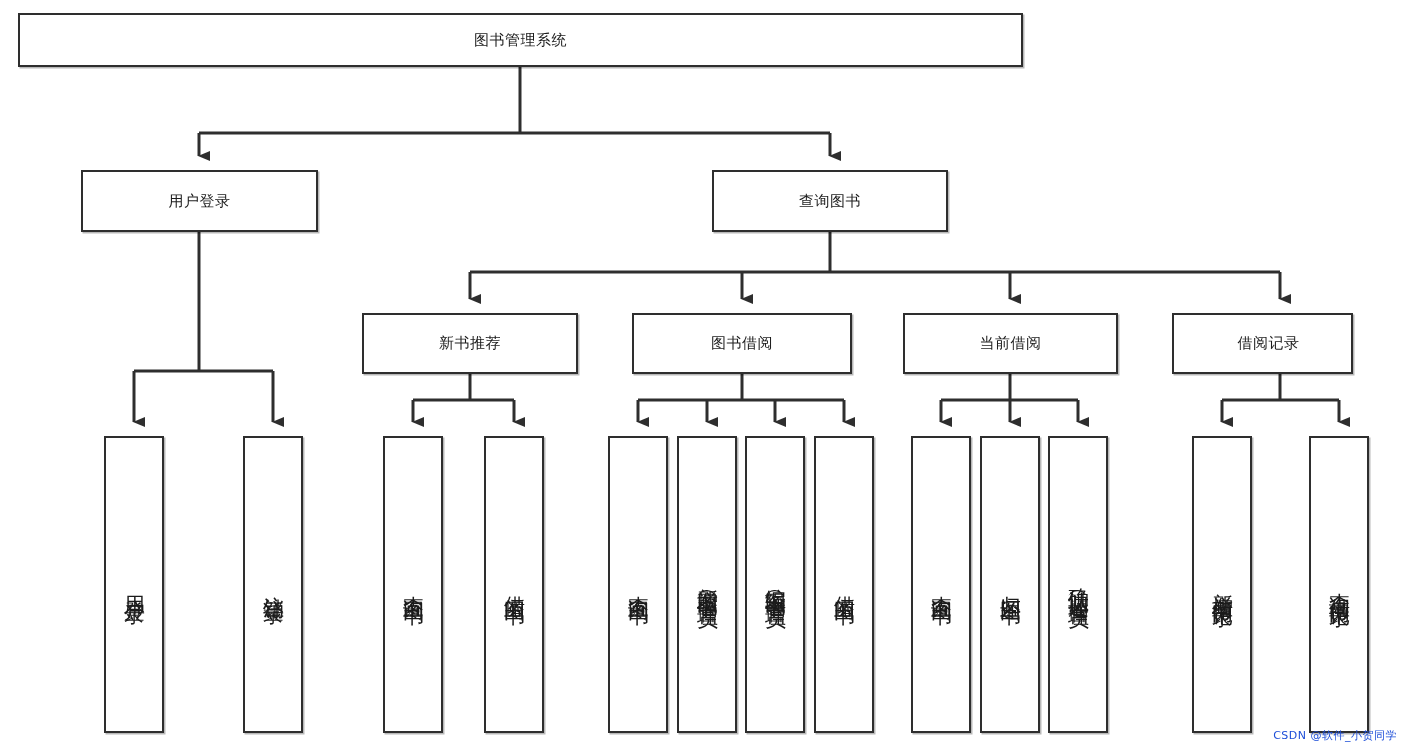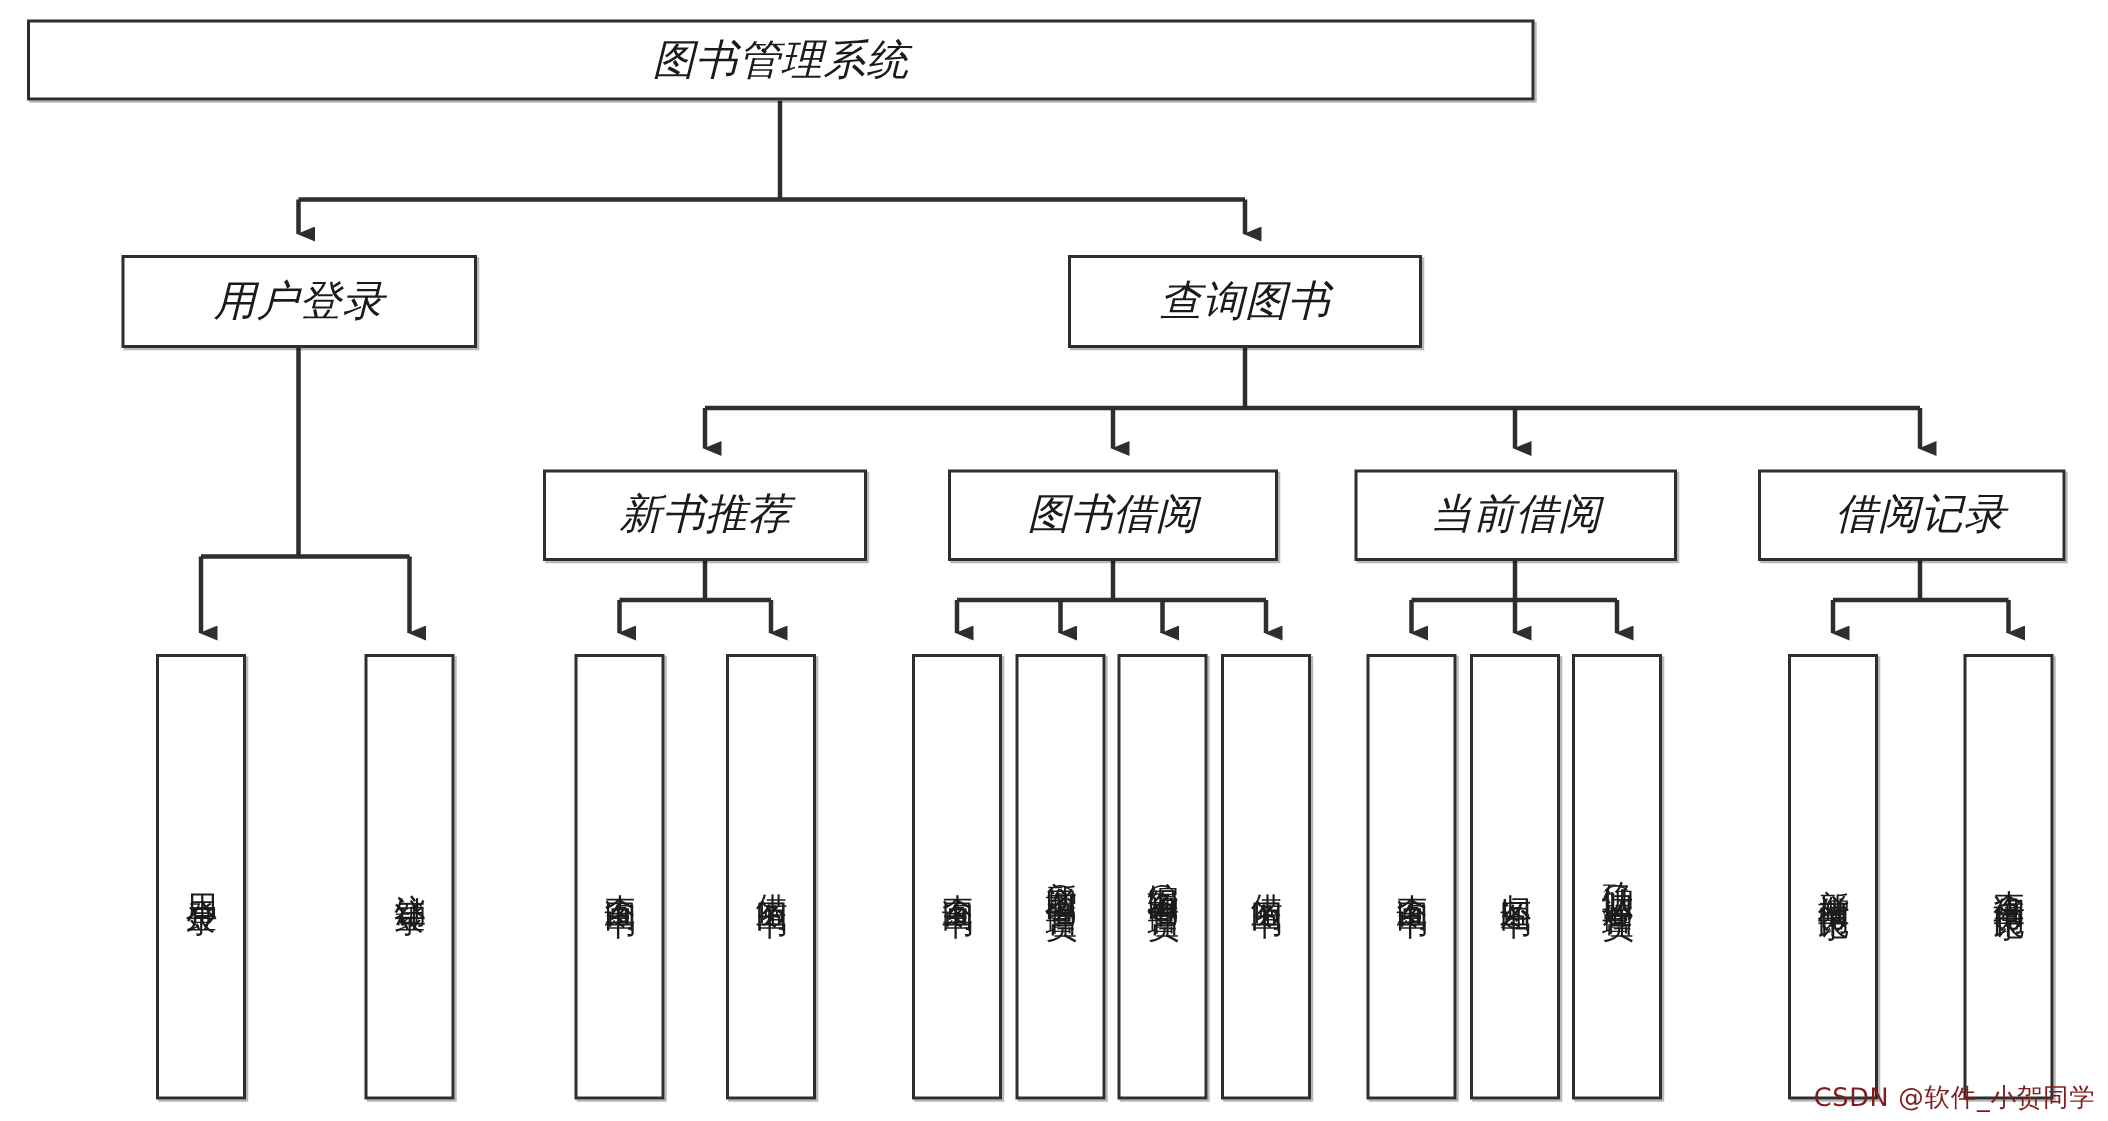--- a/index.html
+++ b/index.html
@@ -31,47 +31,46 @@
     position: absolute;
     box-sizing: border-box;
     background: #ffffff;
     border: 2.5px solid #2e2e2e;
     box-shadow: 1.5px 1.5px 0 rgba(0,0,0,0.28);
     display: flex;
     align-items: center;
     justify-content: center;
   }
   .node-label-h {
-    font-size: 28px;
+    font-size: 15px;
     color: #1b1b1b;
     line-height: 1.1;
     white-space: nowrap;
     letter-spacing: 0.5px;
-    font-style: italic;
   }
   .node-box.vertical {
     align-items: center;
     justify-content: center;
   }
   .node-label-v {
     font-size: 21px;
     color: #1b1b1b;
     writing-mode: vertical-rl;
     text-orientation: upright;
     letter-spacing: 3px;
     line-height: 1;
     white-space: nowrap;
     text-align: center;
   }
   .watermark {
     position: absolute;
     right: 8px;
     bottom: 4px;
-    font-size: 17px;
-    color: #7f1d1d;
+    font-size: 11px;
+    color: #1d4ed8;
     white-space: nowrap;
     letter-spacing: 0.5px;
     pointer-events: none;
   }
 </style>
 </head>
 <body>
 
 <div id="diagram-root">
 
@@ -142,21 +141,21 @@
   </div>
 
   <div class="node-box" style="left:632px; top:313px; width:220px; height:61px;text-align:center;">
     <span class="node-label-h">图书借阅</span>
   </div>
 
   <div class="node-box" style="left:903px; top:313px; width:215px; height:61px;">
     <span class="node-label-h">当前借阅</span>
   </div>
 
-  <div class="node-box" style="left:1172px; top:313px; width:205px; height:61px;padding-left:12px;">
+  <div class="node-box" style="left:1172px; top:313px; width:181px; height:61px;padding-left:12px;">
     <span class="node-label-h">借阅记录</span>
   </div>
 
   <div class="node-box vertical" style="left:104px; top:436px; width:60px; height:297px;">
     <span class="node-label-v">用户登录</span>
   </div>
 
   <div class="node-box vertical" style="left:243px; top:436px; width:60px; height:297px;">
     <span class="node-label-v">注销登录</span>
   </div>

